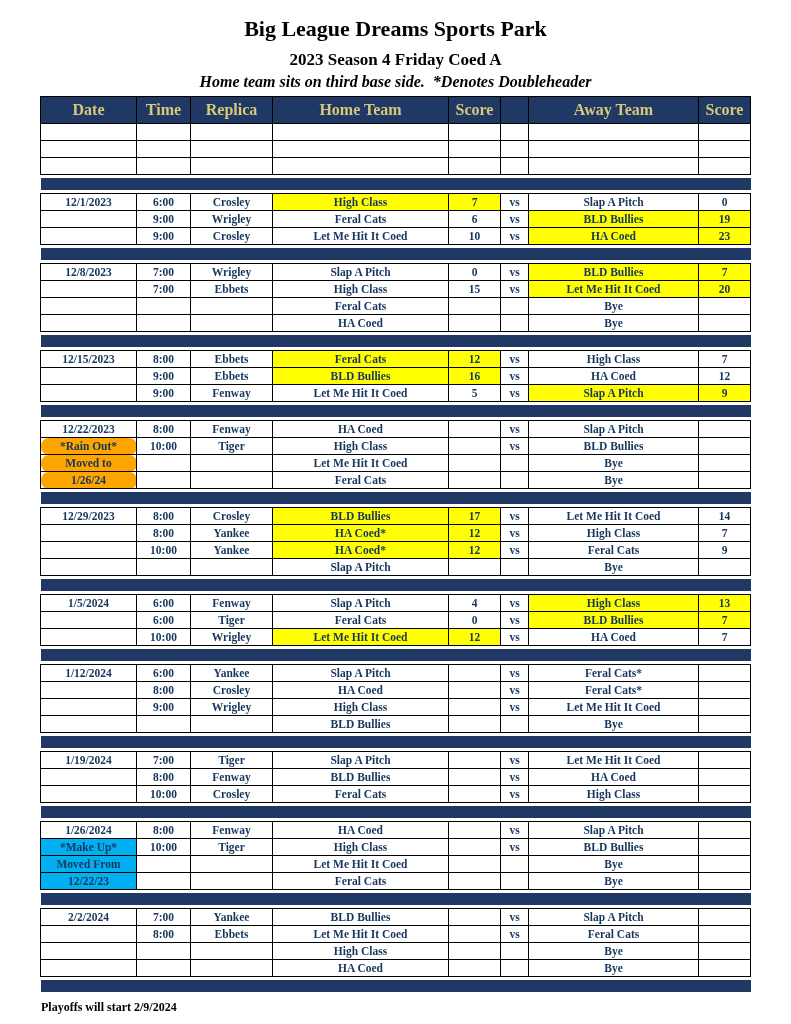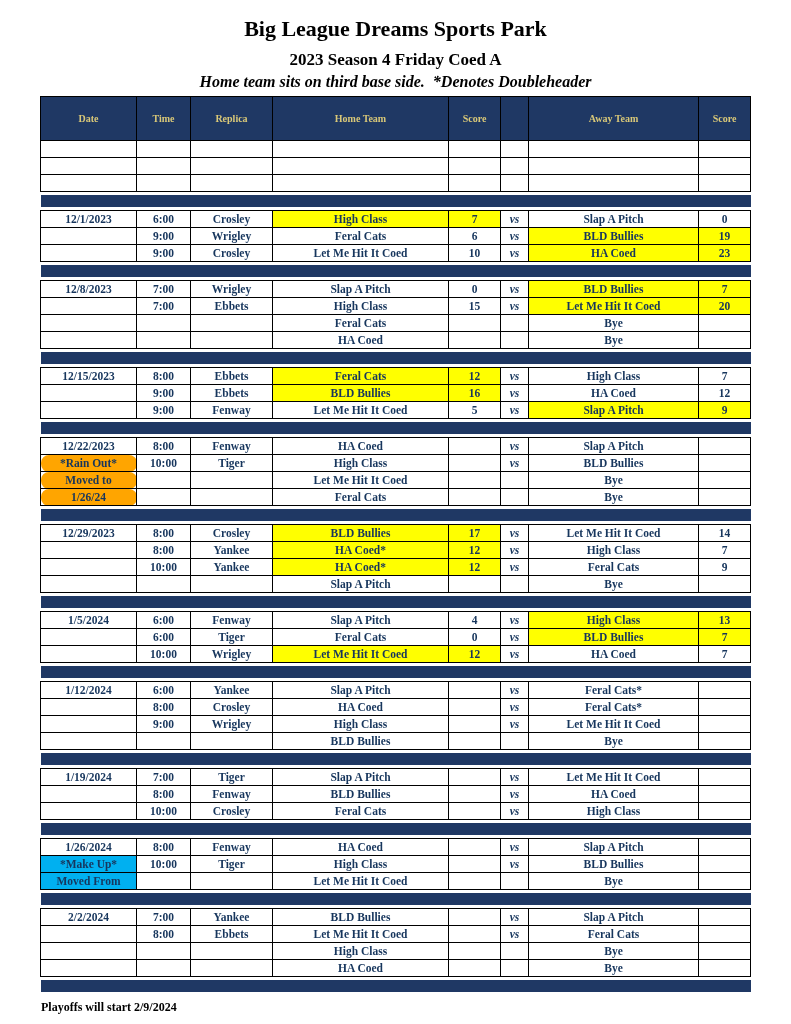--- a/index.html
+++ b/index.html
@@ -48,24 +48,24 @@
     border-collapse: collapse;
     table-layout: fixed;
     width: 710px;
     margin: 0 auto;
   }
   table.schedule th {
     background: var(--navy);
     color: var(--header-text);
     border: 1px solid #000;
     height: 19px;
-    font-size: 10px;
+    font-size: 16px;
     font-weight: bold;
     text-align: center;
-    padding: 16px 2px;
+    padding: 4px 2px;
     white-space: nowrap;
     overflow: hidden;
   }
   table.schedule td {
     border: 1px solid #000;
     height: 17px;
     font-size: 11.5px;
     font-weight: bold;
     color: var(--body-text);
     text-align: center;
@@ -76,21 +76,21 @@
   table.schedule td.sep {
     border: none;
     padding: 3px 0;
     height: auto;
     background: #fff;
   }
   .sep-bar {
     height: 12px;
     background: var(--navy);
   }
-  td.vs-cell { font-style: italic; }
+  td.vs-cell { }
   .bg-yellow { background: var(--yellow); }
   .bg-orange { background: var(--orange); border-radius: 8px; }
   .bg-cyan   { background: var(--cyan); }
   .footer {
     margin: 5px 0 0 41px;
     font-size: 12px;
     font-weight: bold;
     color: #000;
   }
 </style>
@@ -505,20 +505,30 @@
           <td class="bg-cyan">Moved From</td>
           <td></td>
           <td></td>
           <td>Let Me Hit It Coed</td>
           <td></td>
           <td class="vs-cell"></td>
           <td>Bye</td>
           <td></td>
         </tr>
         <tr>
+          <td class="bg-cyan">12/22/23</td>
+          <td></td>
+          <td></td>
+          <td>Feral Cats</td>
+          <td></td>
+          <td class="vs-cell"></td>
+          <td>Bye</td>
+          <td></td>
+        </tr>
+        <tr>
           <td class="sep" colspan="8">
             <div class="sep-bar"></div>
           </td>
         </tr>
         <tr>
           <td>2/2/2024</td>
           <td>7:00</td>
           <td>Yankee</td>
           <td>BLD Bullies</td>
           <td></td>

